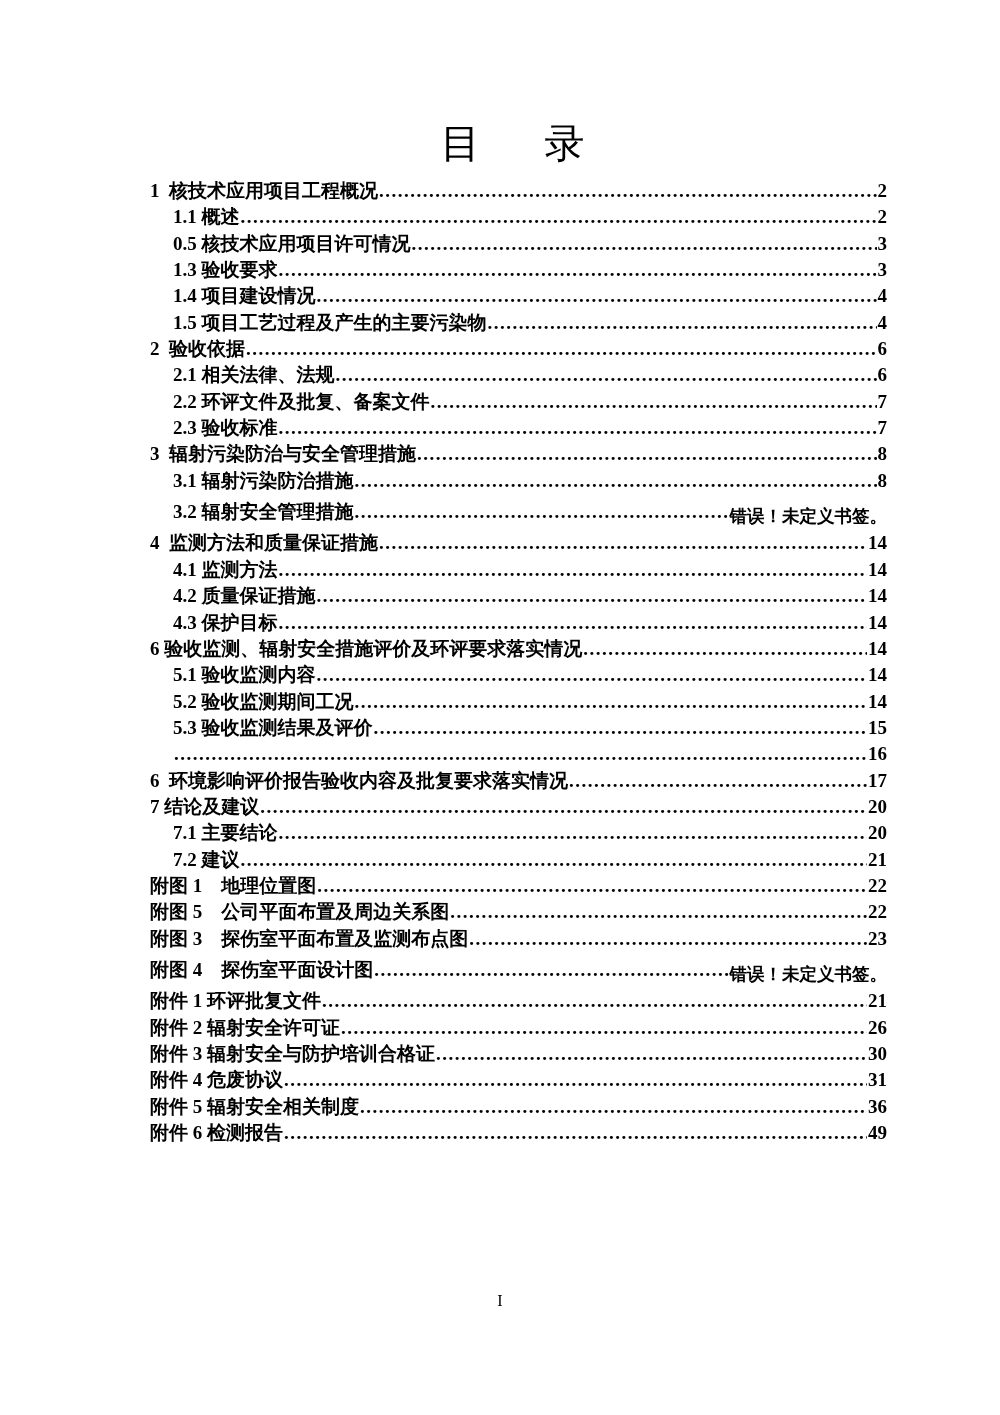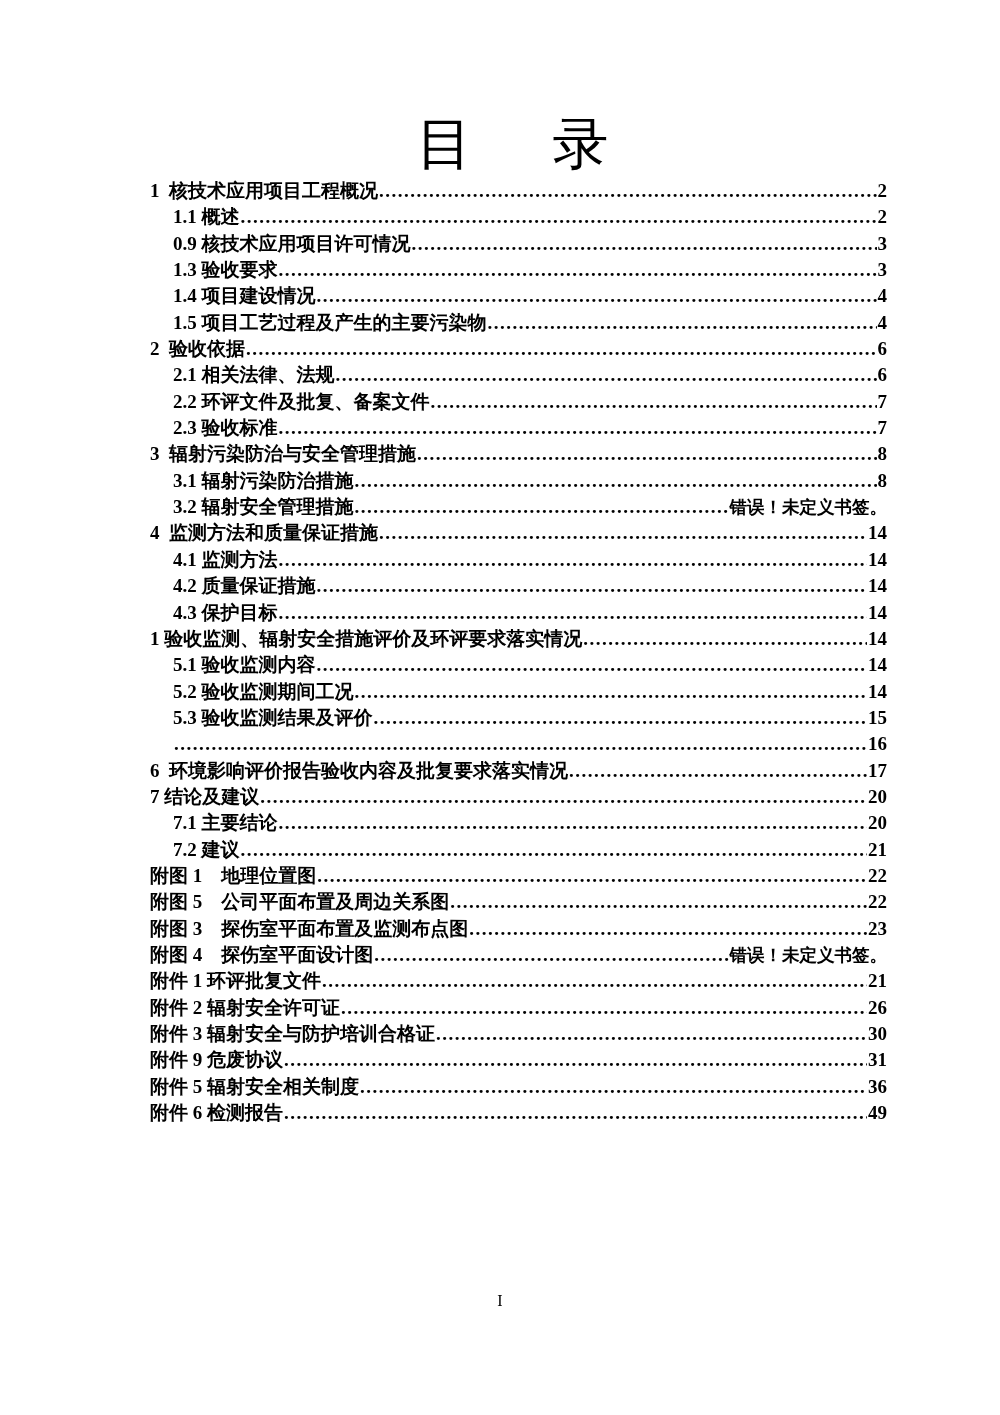--- a/index.html
+++ b/index.html
@@ -17,21 +17,21 @@
     color: #000000;
   }
   .content {
     position: absolute;
     left: 150px;
     top: 118px;
     width: 737px;
   }
   .doc-title {
     text-align: center;
-    font-size: 56px;
+    font-size: 40px;
     font-weight: normal;
     letter-spacing: 12px;
     line-height: 52px;
     margin: 0 0 8px 0;
     white-space: pre;
   }
   .toc-list {
     margin-top: 4px;
   }
   .toc-row {
@@ -54,22 +54,23 @@
     letter-spacing: 1.5px;
     margin: 0 1px;
     font-weight: bold;
   }
   .toc-page {
     flex: 0 0 auto;
     font-weight: bold;
     white-space: nowrap;
   }
   .toc-page.error {
-    font-family: Liberation Sans, sans-serif;
+    font-family: Liberation Mono, monospace;
     font-size: 17.5px;
+    margin-top: 10px;
   }
   .page-footer {
     position: absolute;
     top: 1292px;
     left: 0;
     width: 100%;
     text-align: center;
     font-size: 16px;
     font-weight: normal;
   }
@@ -87,21 +88,21 @@
     <span class="toc-page">2</span>
   </div>
 
   <div class="toc-row level2">
     <span class="toc-label">1.1 概述</span>
     <span class="leader">............................................................................................................................................................................................................................................................................................................</span>
     <span class="toc-page">2</span>
   </div>
 
   <div class="toc-row level2">
-    <span class="toc-label">0.9 核技术应用项目许可情况</span>
+    <span class="toc-label">0.5 核技术应用项目许可情况</span>
     <span class="leader">............................................................................................................................................................................................................................................................................................................</span>
     <span class="toc-page">3</span>
   </div>
 
   <div class="toc-row level2">
     <span class="toc-label">1.3 验收要求</span>
     <span class="leader">............................................................................................................................................................................................................................................................................................................</span>
     <span class="toc-page">3</span>
   </div>
 
@@ -177,21 +178,21 @@
     <span class="toc-page">14</span>
   </div>
 
   <div class="toc-row level2">
     <span class="toc-label">4.3 保护目标</span>
     <span class="leader">............................................................................................................................................................................................................................................................................................................</span>
     <span class="toc-page">14</span>
   </div>
 
   <div class="toc-row level1">
-    <span class="toc-label">1 验收监测、辐射安全措施评价及环评要求落实情况</span>
+    <span class="toc-label">6 验收监测、辐射安全措施评价及环评要求落实情况</span>
     <span class="leader">............................................................................................................................................................................................................................................................................................................</span>
     <span class="toc-page">14</span>
   </div>
 
   <div class="toc-row level2">
     <span class="toc-label">5.1 验收监测内容</span>
     <span class="leader">............................................................................................................................................................................................................................................................................................................</span>
     <span class="toc-page">14</span>
   </div>
 
@@ -272,21 +273,21 @@
     <span class="toc-page">26</span>
   </div>
 
   <div class="toc-row level1">
     <span class="toc-label">附件 3 辐射安全与防护培训合格证</span>
     <span class="leader">............................................................................................................................................................................................................................................................................................................</span>
     <span class="toc-page">30</span>
   </div>
 
   <div class="toc-row level1">
-    <span class="toc-label">附件 9 危废协议</span>
+    <span class="toc-label">附件 4 危废协议</span>
     <span class="leader">............................................................................................................................................................................................................................................................................................................</span>
     <span class="toc-page">31</span>
   </div>
 
   <div class="toc-row level1">
     <span class="toc-label">附件 5 辐射安全相关制度</span>
     <span class="leader">............................................................................................................................................................................................................................................................................................................</span>
     <span class="toc-page">36</span>
   </div>
 

